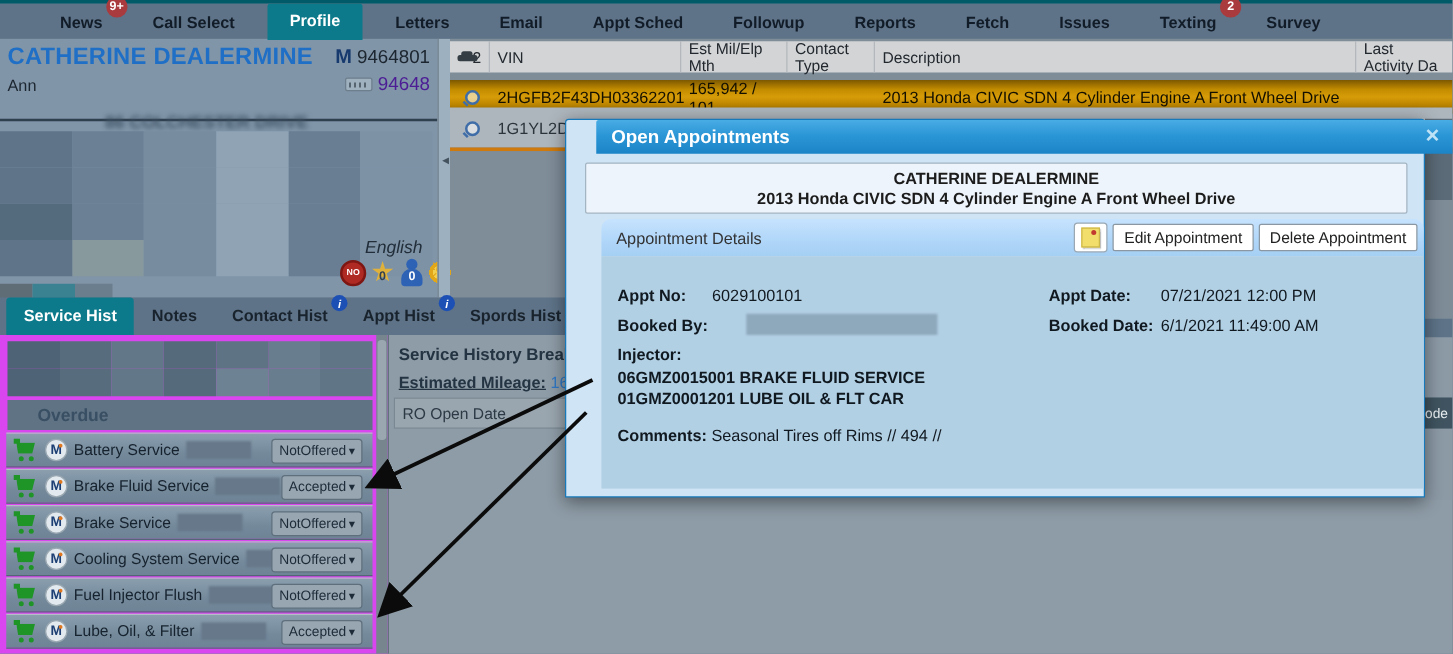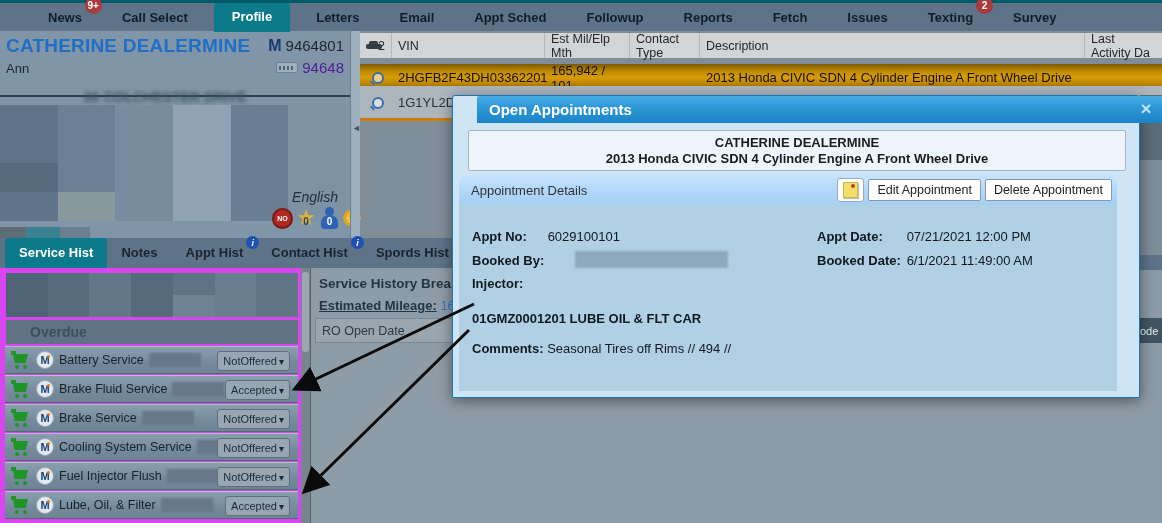--- a/index.html
+++ b/index.html
@@ -165,21 +165,21 @@
                  background:linear-gradient(180deg,#49ace4 0%,#2b96d6 45%,#1b84c7 100%);
                  border-radius:2px 2px 0 0; display:flex; align-items:center; padding:0 12px;
                  color:#fff; font-size:15px; font-weight:bold;margin-left:24px; }
   .modal-close { position:absolute; right:8px; top:4px; width:18px; height:18px; color:#bfe2f6;
                  font-size:15px; line-height:18px; text-align:center; cursor:pointer; }
   .modal-close::before { content:"×"; font-size:19px; }
   .veh-box { position:absolute; left:15px; top:34px; width:658px; height:41px; background:#eef4fb;
              border:1px solid #a3b4c2; border-radius:2px; display:flex; flex-direction:column;
              align-items:center; justify-content:center; gap:1px; }
   .veh-box div { font-size:13px; font-weight:bold; color:#1c1c1c; }
-  .appt-card { position:absolute; left:6px; top:79px; width:658px; height:216px; border-radius:8px 8px 0 0; overflow:hidden; }
+  .appt-card { position:absolute; left:28px; top:79px; width:658px; height:216px; border-radius:8px 8px 0 0; overflow:hidden; }
   .appt-head { position:absolute; left:0; top:0; width:100%; height:30px;
                background:linear-gradient(180deg,#c7e3fe 0%,#b1d7f9 55%,#a5cff4 100%);
                display:flex; align-items:center; padding:0 12px; font-size:13px; color:#333; }
   .appt-actions { position:absolute; right:5px; top:3px; display:flex; gap:4px; align-items:center; }
   .note-btn { width:27px; height:24px; background:#fff; border:1px solid #9aa8b4; border-radius:3px;
               display:flex; align-items:center; justify-content:center; cursor:pointer; }
   .note-glyph { width:15px; height:16px; background:#f2de6a; border:1px solid #cdb84a; position:relative;
                 box-shadow:1px 1px 1px rgba(0,0,0,.25); }
   .note-glyph::after { content:""; position:absolute; right:2px; top:1px; width:4px; height:4px; border-radius:50%; background:#c23b2e; }
   .appt-btn { height:22px; padding:0 8px; background:#fff; border:1px solid #8b98a3; border-radius:2px;
@@ -311,22 +311,22 @@
     <div class="bgs2"></div>
     <div class="bgs3"></div>
     <div class="bgs4"></div>
   <div class="bgs5">ode</div>
   <div class="bgs6"></div>
 </div>
 
 <div class="abs tabs-bar">
   <div class="tab active"><span>Service Hist</span></div>
   <div class="tab"><span>Notes</span></div>
+  <div class="tab"><span>Contact Hist</span><span class="info-badge"></span></div>
   <div class="tab"><span>Appt Hist</span><span class="info-badge"></span></div>
-  <div class="tab"><span>Contact Hist</span><span class="info-badge"></span></div>
   <div class="tab"><span>Spords Hist</span></div>
   <div class="tab"><span>F</span></div>
 </div>
 
 <div class="abs hist-panel">
   <div class="hist-title">Service History Breakd</div>
   <div class="hist-mileage">
     <span class="lbl">Estimated Mileage:</span>
     <span class="val">165</span>
   </div>
@@ -444,20 +444,21 @@
         <span class="lblL">Booked By:</span>
         <span class="redact-booked"></span>
       </div>
       <div class="fld" style="left:358px; top:48px;">
         <span class="lblR">Booked Date:</span>
         <span>6/1/2021 11:49:00 AM</span>
       </div>
       <div class="fld" style="left:13px; top:71px;">
         <b>Injector:</b>
       </div>
+      <div class="fld ops-line" style="left:13px; top:89px;">06GMZ0015001 BRAKE FLUID SERVICE</div>
       <div class="fld ops-line" style="left:13px; top:106px;">01GMZ0001201 LUBE OIL &amp; FLT CAR</div>
       <div class="fld" style="left:13px; top:136px;">
         <b>Comments:</b>
         <span>Seasonal Tires off Rims // 494 //</span>
       </div>
     </div>
   </div>
 </div>
 
 <svg class="abs arrows" viewBox="0 0 1162 523" xmlns="http://www.w3.org/2000/svg">

